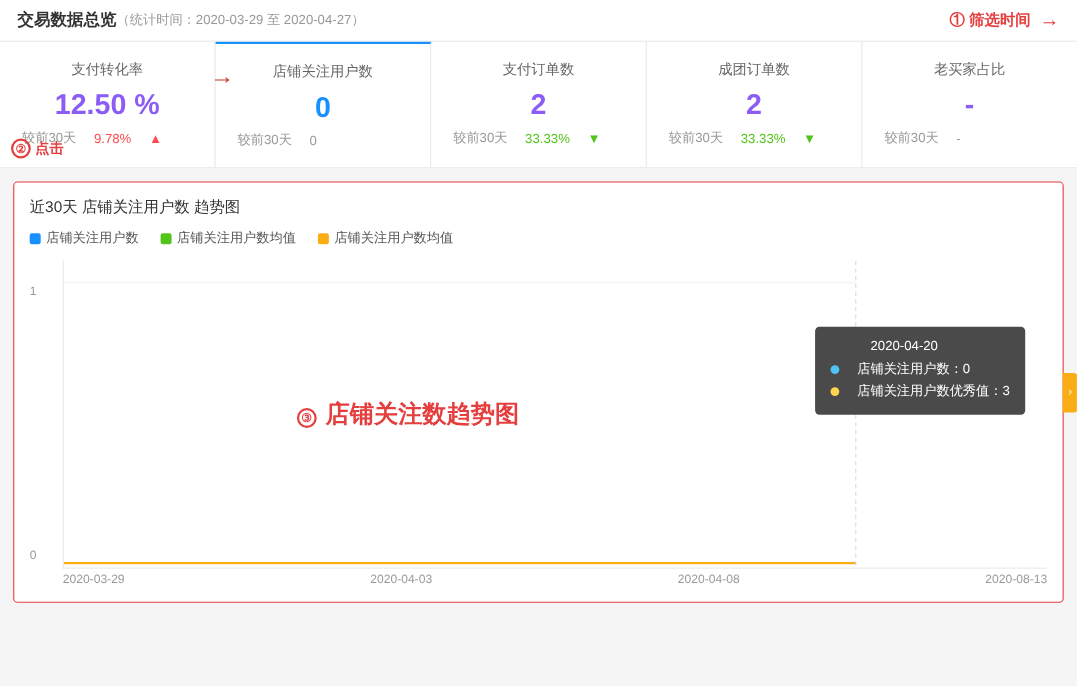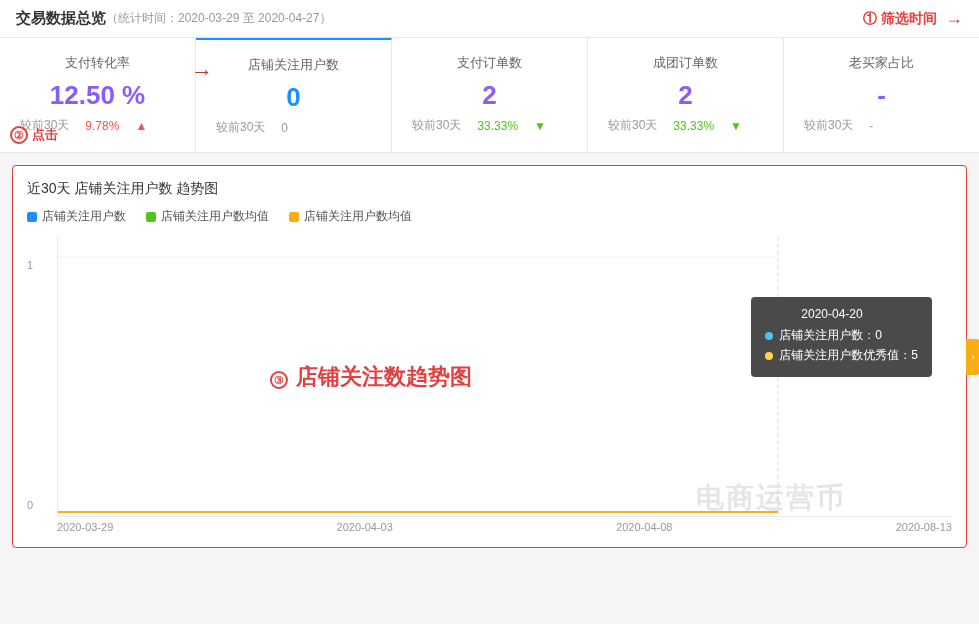--- a/index.html
+++ b/index.html
@@ -205,21 +205,21 @@
       min-width: 160px;
     }
     .tooltip-date {
       margin-bottom: 6px;
       font-size: 12px;
       margin-left: 36px;
     }
     .tooltip-row {
       display: flex;
       align-items: center;
-      gap: 6px;
+      gap: 16px;
       margin-bottom: 3px;
       text-align: center;
     }
     .tooltip-dot {
       width: 8px;
       height: 8px;
       border-radius: 50%;
     }
     .dot-blue { background: #4fc3f7; }
     .dot-green { background: #66bb6a; }
@@ -357,29 +357,28 @@
       </div>
 
       <div class="tooltip-box" id="chart-tooltip">
           <div class="tooltip-date">2020-04-20</div>
           <div class="tooltip-row">
             <span class="tooltip-dot dot-blue"></span>
             <span>店铺关注用户数：0</span>
           </div>
           <div class="tooltip-row">
             <span class="tooltip-dot dot-yellow"></span>
-            <span>店铺关注用户数优秀值：5</span>
+            <span>店铺关注用户数优秀值：3</span>
           </div>
         </div>
     </div>
 
     <div class="x-axis" id="x-axis">
         <span class="x-label">2020-03-29</span>
         <span class="x-label">2020-04-03</span>
         <span class="x-label">2020-04-08</span>
         <span class="x-label">2020-08-13</span>
       </div>
   </div>
 
-  <div class="watermark">电商运营币</div>
 
   <div class="sidebar-arrow">›</div>
 </div>
 
 </body></html>

